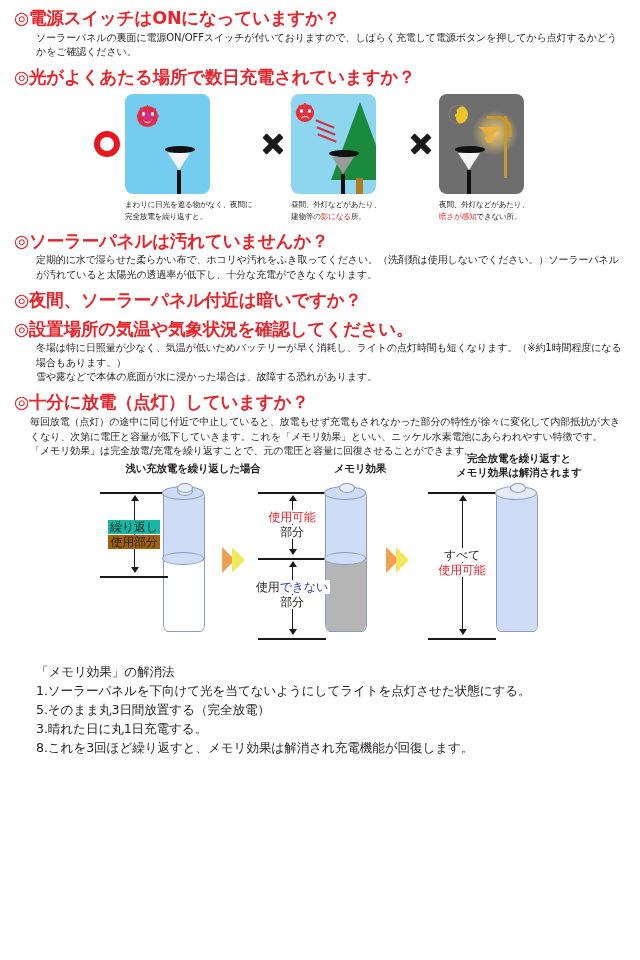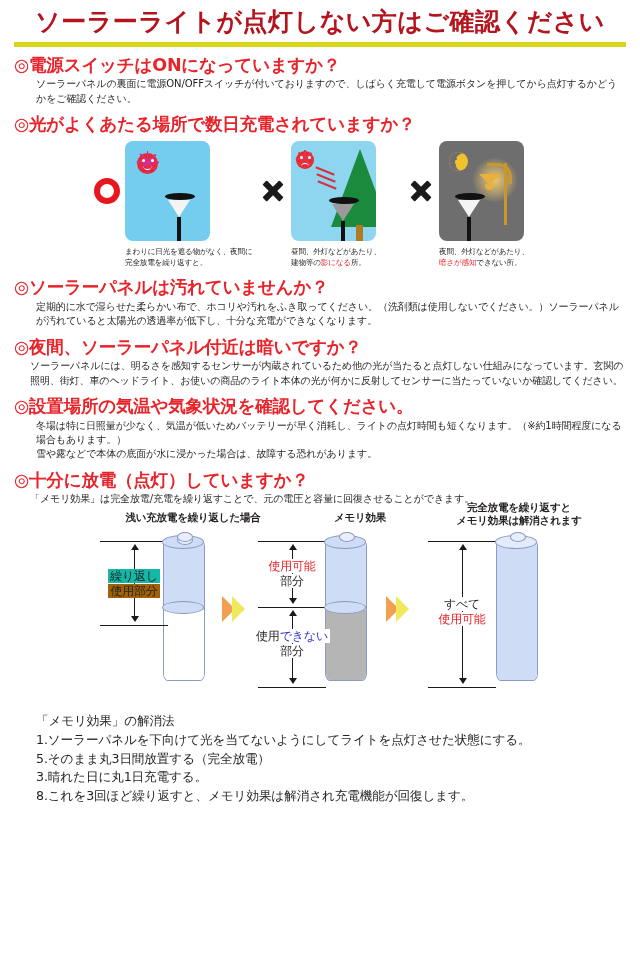--- a/index.html
+++ b/index.html
@@ -161,24 +161,20 @@
   .chev i.y{border-left:13px solid #f2e85c;margin-left:-3px;}
 
   
   .footer{margin:6px 14px 0 36px;font-size:12.6px;line-height:1.5;letter-spacing:-0.1px;}
 </style>
 </head>
 <body>
 
 <div class="page">
 
-  <div class="title-wrap">
-    <div class="title">ソーラーライトが点灯しない方はご確認ください</div>
-    <div class="title-rule"></div>
-  </div>
 
   <div class="sec-head">◎電源スイッチはONになっていますか？</div>
   <div class="para">ソーラーパネルの裏面に電源ON/OFFスイッチが付いておりますので、しばらく充電して電源ボタンを押してから点灯するかどうかをご確認ください。</div>
 
   <div class="sec-head">◎光がよくあたる場所で数日充電されていますか？</div>
 
   <div class="illus-row">
 
     <div class="mark">
       <div class="circle-mark"></div>
@@ -273,27 +269,27 @@
         <span>夜間、外灯などがあたり、</span><br>
         <span class="hl">暗さが感知</span><span>できない所。</span>
       </div>
     </div>
   </div>
 
   <div class="sec-head">◎ソーラーパネルは汚れていませんか？</div>
   <div class="para">定期的に水で湿らせた柔らかい布で、ホコリや汚れをふき取ってください。（洗剤類は使用しないでください。）ソーラーパネルが汚れていると太陽光の透過率が低下し、十分な充電ができなくなります。</div>
 
   <div class="sec-head">◎夜間、ソーラーパネル付近は暗いですか？</div>
-  <div class="para tight">ソーラーパネルには、明るさを感知するセンサーが内蔵されているため他の光が当たると点灯しない仕組みになっています。玄関の照明、街灯、車のヘッドライト、お使いの商品のライト本体の光が何かに反射してセンサーに当たっていないか確認してください。</div>
 
   <div class="sec-head">◎設置場所の気温や気象状況を確認してください。</div>
   <div class="para">冬場は特に日照量が少なく、気温が低いためバッテリーが早く消耗し、ライトの点灯時間も短くなります。（※約1時間程度になる場合もあります。）</div>
   <div class="para">雪や露などで本体の底面が水に浸かった場合は、故障する恐れがあります。</div>
 
   <div class="sec-head">◎十分に放電（点灯）していますか？</div>
+  <div class="para tight">毎回放電（点灯）の途中に同じ付近で中止していると、放電もせず充電もされなかった部分の特性が徐々に変化して内部抵抗が大きくなり、次第に電圧と容量が低下していきます。これを「メモリ効果」といい、ニッケル水素電池にあらわれやすい特徴です。</div>
   <div class="para tight">「メモリ効果」は完全放電/充電を繰り返すことで、元の電圧と容量に回復させることができます。</div>
 
   <div class="batt-area">
 
     <div class="bt-head" style="left:108px;top:0;width:170px;">浅い充放電を繰り返した場合</div>
     <div class="bt-head" style="left:312px;top:0;width:96px;">メモリ効果</div>
     <div class="bt-head" style="left:424px;top:-10px;width:190px;">
       <span>完全放電を繰り返すと</span><br>
       <span>メモリ効果は解消されます</span>
     </div>

